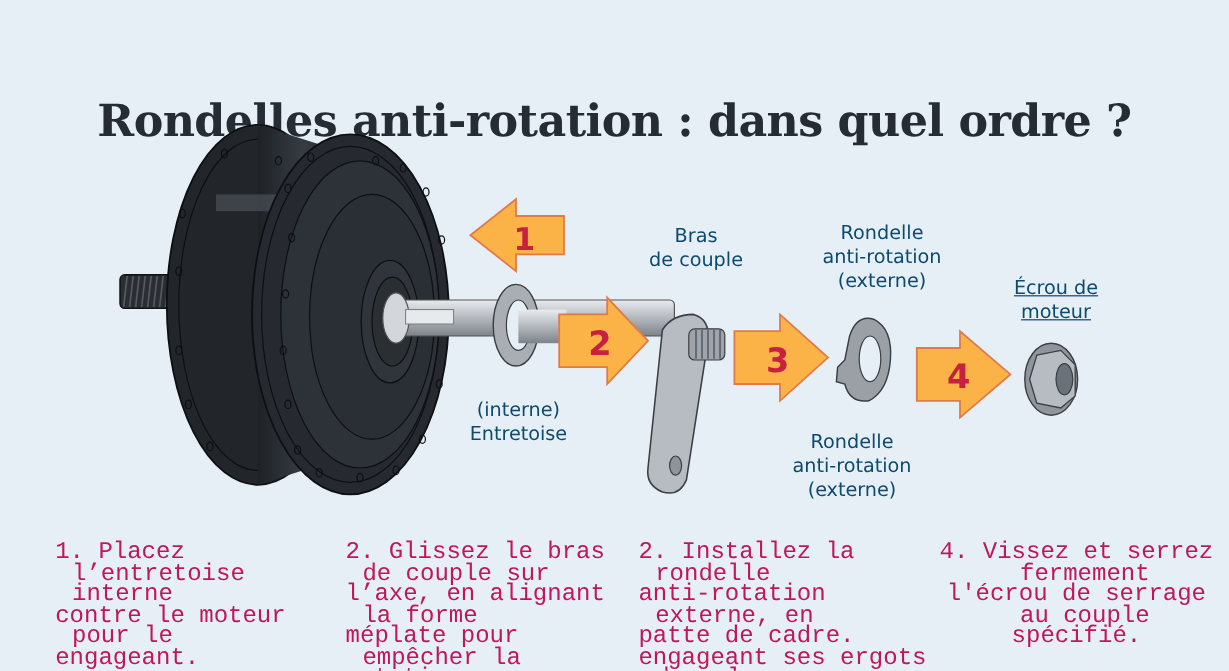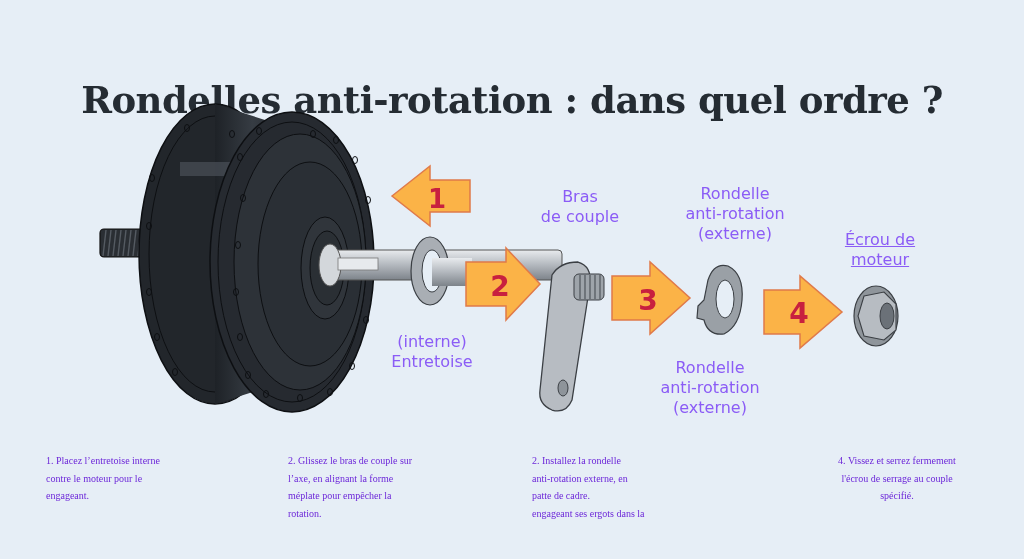--- a/index.html
+++ b/index.html
@@ -14,27 +14,27 @@
     position: absolute; left: 0; top: 34px; width: 1024px;
     text-align: center;
     font-family: "DejaVu Serif", "Liberation Serif", serif;
     font-weight: bold; font-size: 37px; letter-spacing: -0.5px;
     color: #252c33;
     margin-top: 44px;
   }
   svg.scene { position: absolute; left: 0; top: 0; }
   .label {
     position: absolute; text-align: center;
-    font-size: 16px; line-height: 20px; color: #8b5cf6;
+    font-size: 16px; line-height: 20px; color: #0c4a6e;
   }
   .label span { display: block; }
   .step {
     position: absolute; top: 452px;
-    font-family: Liberation Serif, serif;
-    font-size: 10px; line-height: 17.5px; color: #6d28d9;
+    font-family: Liberation Mono, monospace;
+    font-size: 20px; line-height: 17.5px; color: #be185d;
     padding-left: 14px; text-indent: -14px;
   }
   .step span { display: block; }
 </style>
 </head>
 <body>
 
 <div class="title">Rondelles anti-rotation : dans quel ordre ?</div>
 
 <svg class="scene" width="1024" height="559" viewBox="0 0 1024 559">

